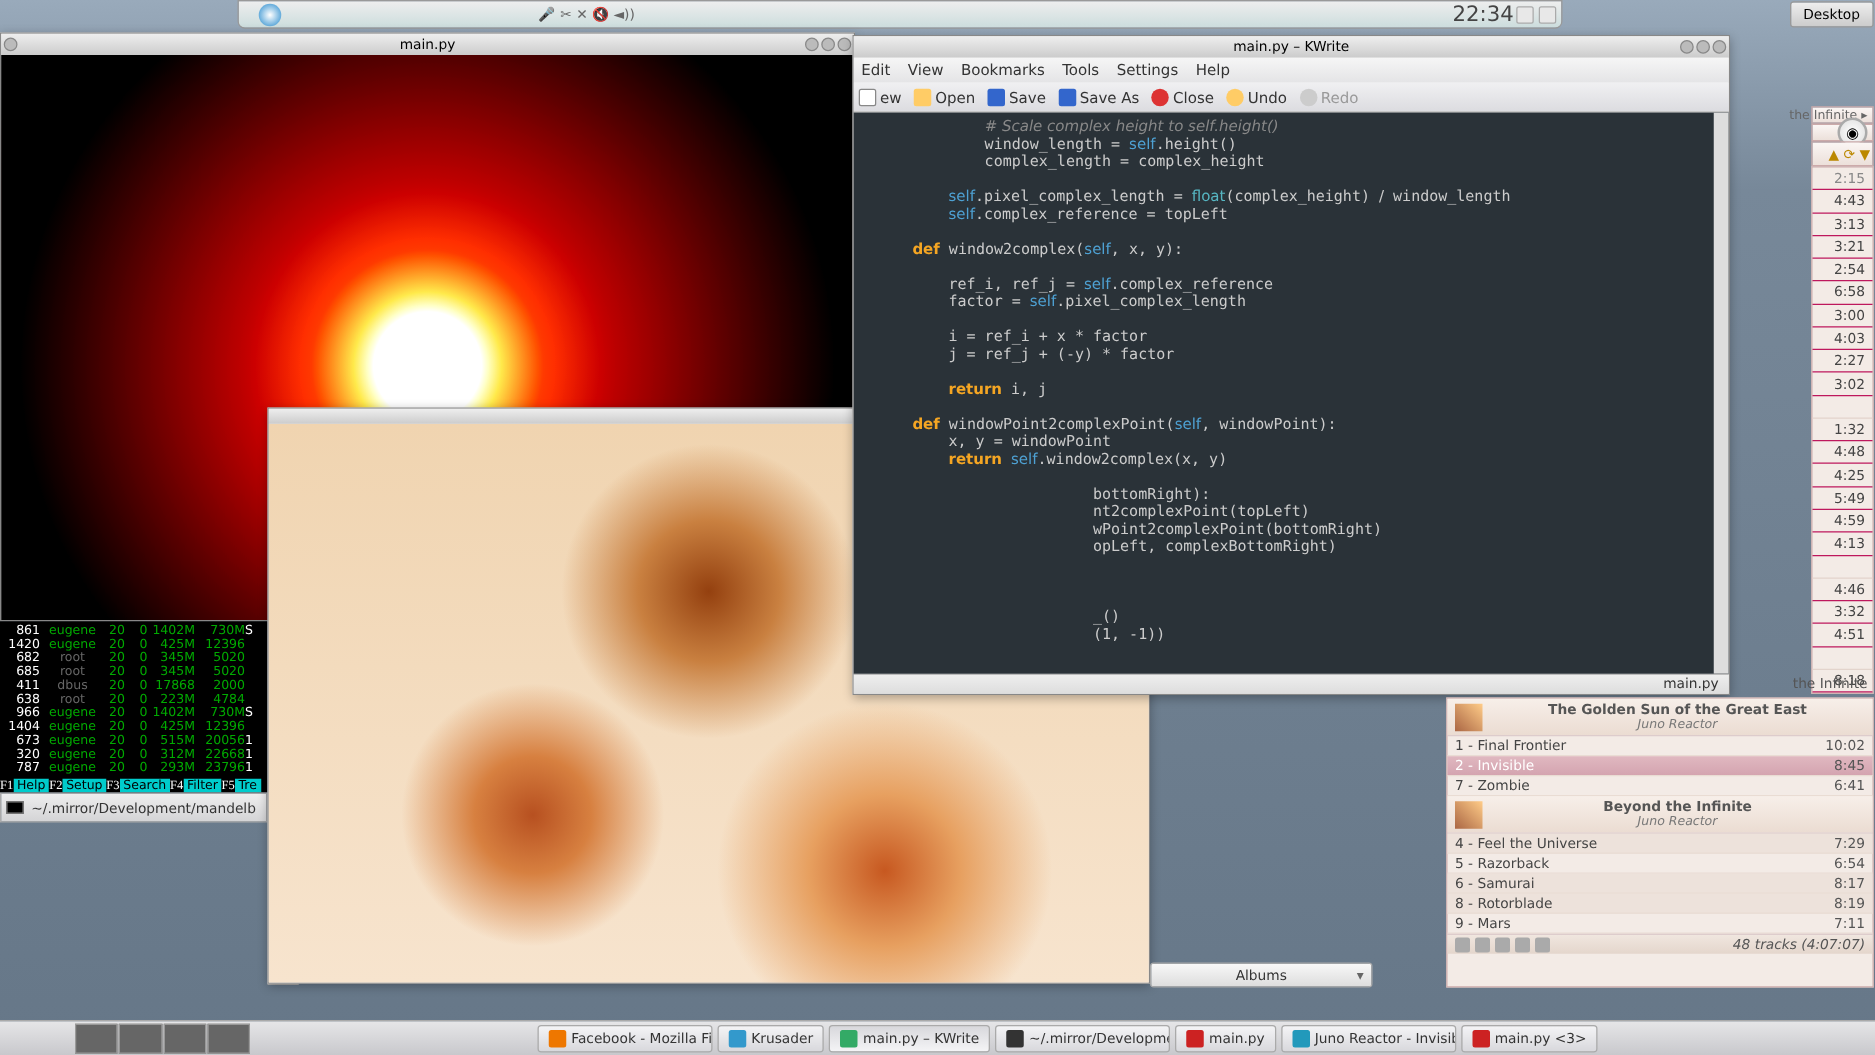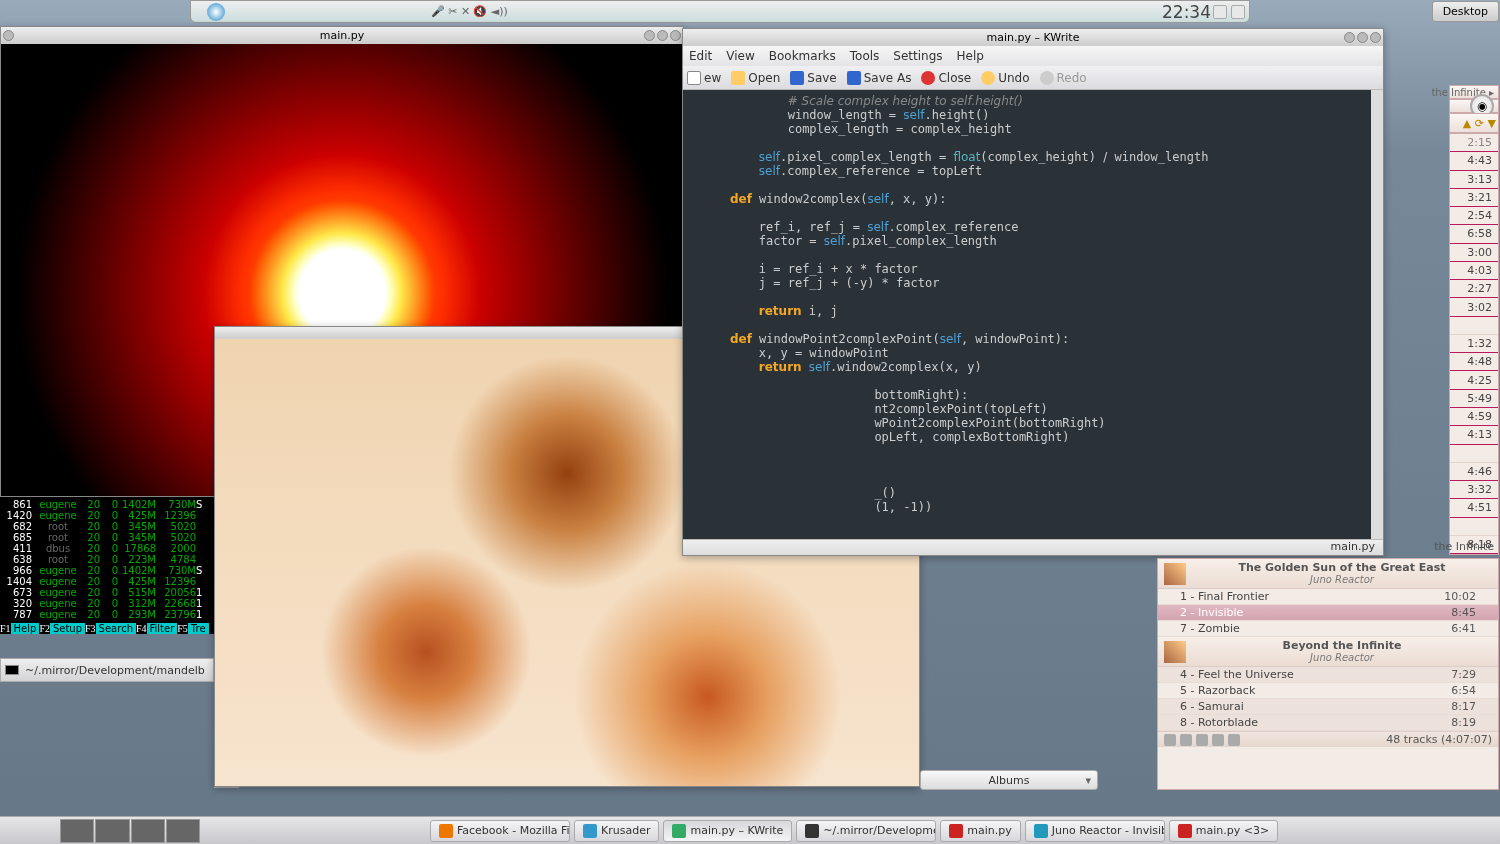--- a/index.html
+++ b/index.html
@@ -61,21 +61,21 @@
 .taskbtn.active{background:linear-gradient(180deg,#d8d8dc,#f4f4f6);}
 .taskico{width:14px;height:14px;background:#888;border-radius:2px;flex-shrink:0;}
 .i-ff{background:#e70;}
 .i-kr{background:#39c;}
 .i-kw{background:#3a6;}
 .i-term{background:#333;}
 .i-py{background:#c22;}
 .i-am{background:#29b;}
 
 
-#crumb { position:absolute; left:0; top:634px; width:214px; height:24px; background:linear-gradient(180deg,#eee,#d4d4d6); border:1px solid #aaa; display:flex; align-items:center; font-size:11px; color:#333; padding-left:4px; gap:6px;margin-top:24px;}
+#crumb { position:absolute; left:0; top:634px; width:214px; height:24px; background:linear-gradient(180deg,#eee,#d4d4d6); border:1px solid #aaa; display:flex; align-items:center; font-size:11px; color:#333; padding-left:4px; gap:6px;}
 #crumb .termico{width:14px;height:10px;background:#000;border:1px solid #888;}
 
 
 #fbrow { position:absolute; left:214px; top:634px; width:25px; height:154px; background:linear-gradient(180deg,#eee,#ddd); border:1px solid #aaa; display:flex; flex-direction:column; align-items:center; gap:6px; padding-top:6px;}
 #fbrow .fbico{width:16px;height:16px;background:#888;border-radius:3px;}
 
 
 #kwrite { left:682px; top:28px; width:702px; height:528px; }
 #kwrite .titlebar{justify-content:center;}
 #kwrite .menubar{height:20px;background:linear-gradient(180deg,#f6f6f6,#e4e4e6);display:flex;align-items:center;gap:14px;padding-left:6px;font-size:12px;color:#333;}
@@ -109,26 +109,26 @@
 #amarok .trow{flex:1;border-bottom:1px solid #be185d;display:flex;align-items:center;justify-content:flex-end;padding-right:6px;font-size:11px;color:#444;}
 #amarok .trow:first-child{color:#888;}
 #amarok .gap{height:26px;border-bottom:1px solid #e3d4cc;}
 
 #amarok-main{position:absolute;right:1px;top:558px;width:342px;height:232px;background:#f3ebe6;border:1px solid #caa;display:flex;flex-direction:column;font-size:11px;}
 .album-hdr{height:30px;background:linear-gradient(180deg,#f7efe9,#ebdcd2);display:flex;align-items:center;gap:6px;padding:0 6px;border-bottom:1px solid #dcc;}
 .album-art{width:22px;height:22px;background:linear-gradient(45deg,#a64,#fc8);}
 .album-txt{flex:1;text-align:center;line-height:1.1;}
 .album-title{font-weight:bold;color:#555;}
 .album-artist{font-style:italic;color:#777;font-size:10px;}
-.track{height:16px;display:flex;align-items:center;padding:0 22px;border-bottom:1px solid #e9dcd3;color:#444;}
+.track{height:16px;display:flex;align-items:center;padding:0 6px;border-bottom:1px solid #e9dcd3;color:#444;}
 .track .tn{flex:1;overflow:hidden;white-space:nowrap;}
 .track .td{color:#555;}
 .track.playing{background:linear-gradient(180deg,#e0b8c0,#d4a4b0);color:#fff;}
 .track.alt{background:#ede2db;}
-#am-foot{height:16px;background:linear-gradient(180deg,#f0e6df,#e4d6cc);display:flex;align-items:center;justify-content:space-between;padding:0 6px;color:#555;border-top:1px solid #dcc;}
+#am-foot{height:16px;background:linear-gradient(180deg,#f0e6df,#e4d6cc);display:flex;align-items:center;justify-content:space-between;padding:0 6px;color:#555;border-top:1px solid #dcc;font-style:italic;}
 #am-foot .ficons{display:flex;gap:4px;}
 .fico{width:12px;height:12px;background:#aaa;border-radius:2px;}
 
 #albums-combo{position:absolute;left:920px;top:770px;width:178px;height:20px;background:linear-gradient(180deg,#f8f8f8,#ddd);border:1px solid #aaa;border-radius:3px;display:flex;align-items:center;justify-content:center;font-size:11px;color:#333;}
 #albums-combo::after{content:"▾";position:absolute;right:6px;color:#666;}
 
 .hidden-track{position:absolute;right:6px;top:540px;font-size:11px;color:#555;}
 </style>
 </head>
 <body>
@@ -363,20 +363,24 @@
       <span class="td">6:54</span>
     </div>
     <div class="track alt">
       <span class="tn">6 - Samurai</span>
       <span class="td">8:17</span>
     </div>
     <div class="track alt">
       <span class="tn">8 - Rotorblade</span>
       <span class="td">8:19</span>
     </div>
+    <div class="track ">
+      <span class="tn">9 - Mars</span>
+      <span class="td">7:11</span>
+    </div>
     <div id="am-foot">
       <span class="ficons">
         <span class="fico"></span>
         <span class="fico"></span>
         <span class="fico"></span>
         <span class="fico"></span>
         <span class="fico"></span>
       </span>
       <span>48 tracks (4:07:07)</span>
     </div>

